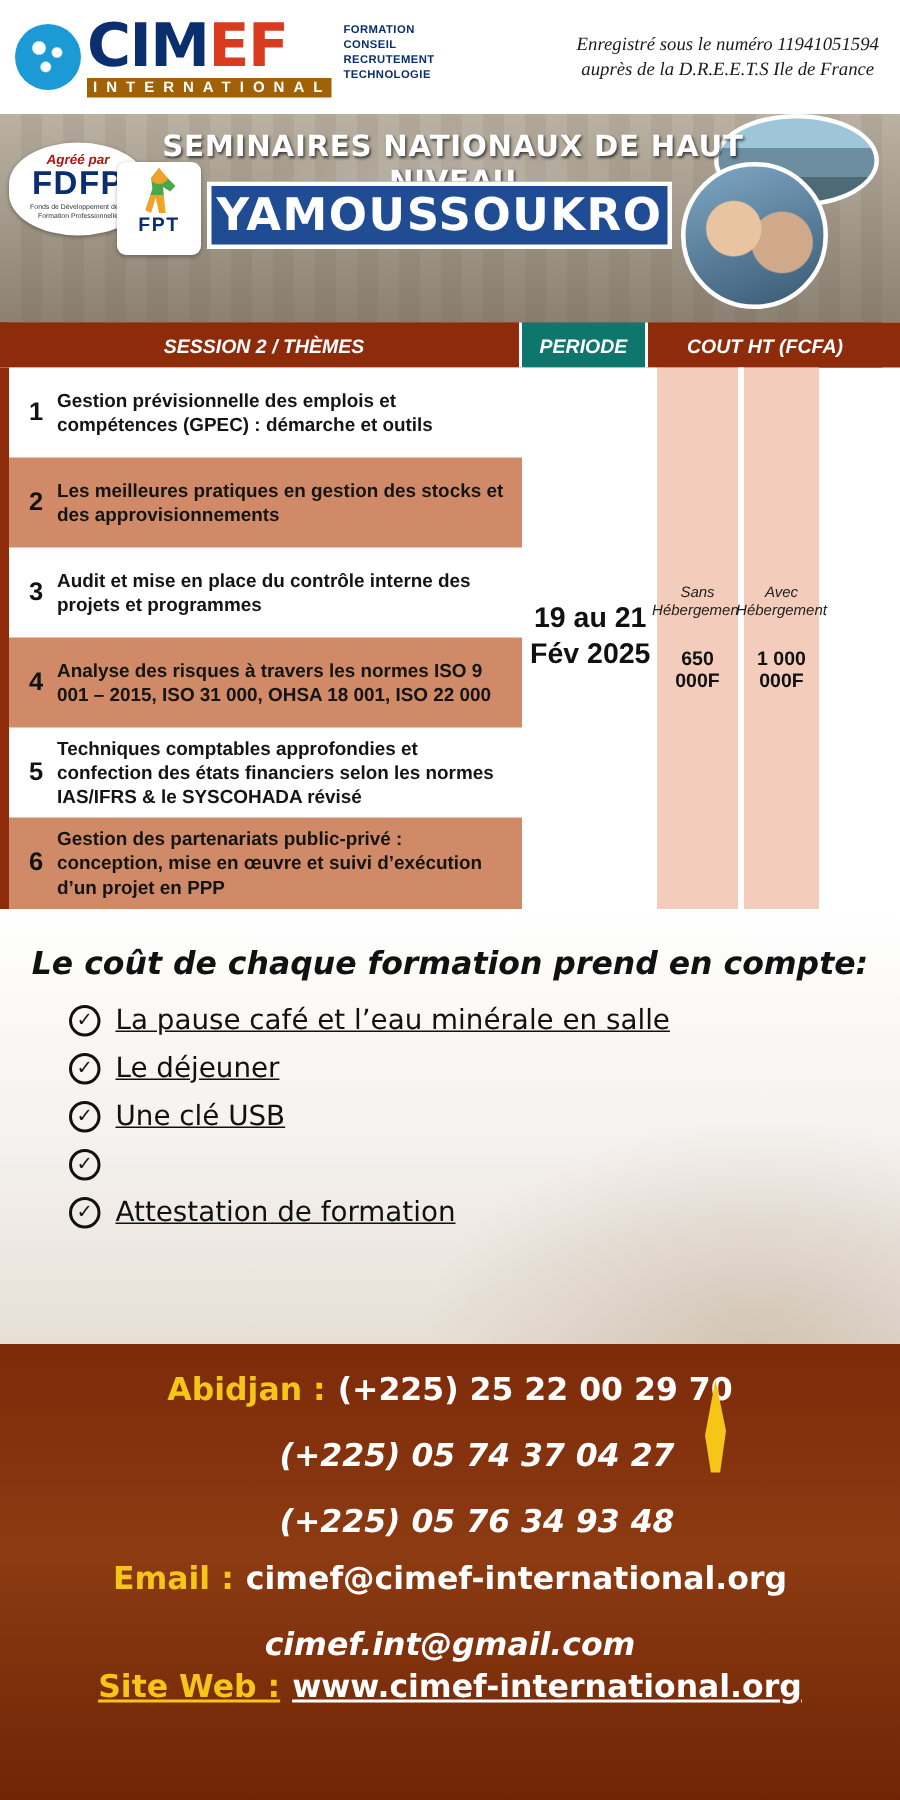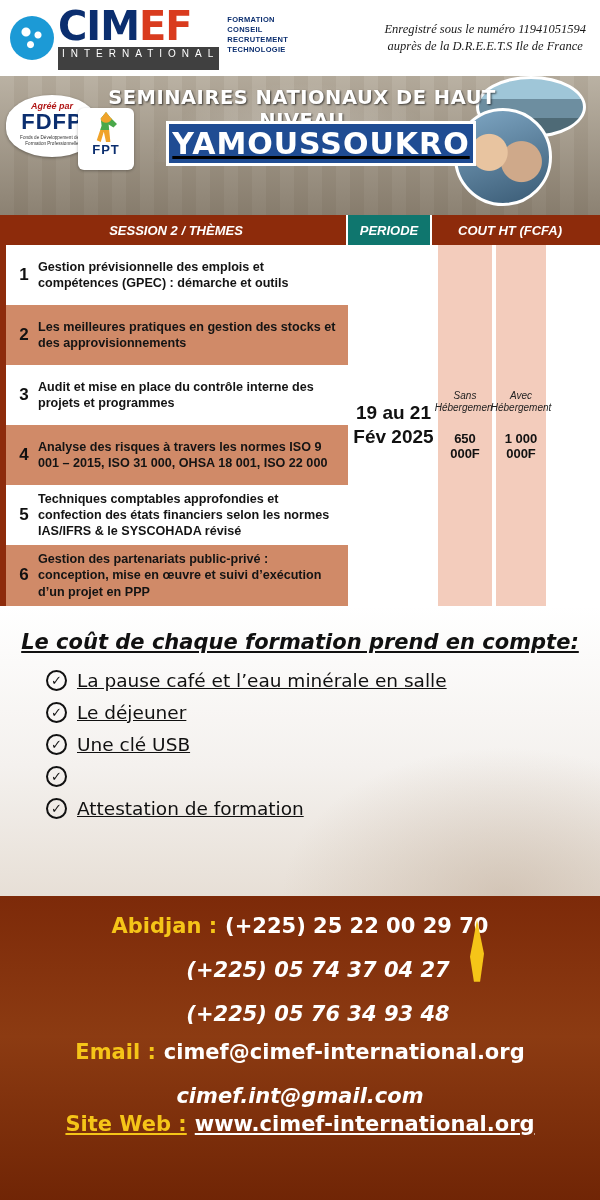--- a/index.html
+++ b/index.html
@@ -58,22 +58,22 @@
       #1c9ad6;
   }
   .logo-text {
     font-family:"DejaVu Sans", sans-serif;
     font-weight:bold; font-size:40px; letter-spacing:-1px;
     color:#0b2e6f; line-height:0.95;
   }
   .logo-text .c-red { color:#d93b1e; }
   .logo-sub {
     font-size:10px; letter-spacing:6px; color:#ffffff;
-    background:#404040; text-align:center; padding:1px 0 11px 4px;
-    margin-top:2px; font-weight:normal;
+    background:#a16207; text-align:center; padding:1px 0 1px 4px;
+    margin-top:2px; font-weight:bold;
   }
   .logo-tag {
     font-size:7.5px; font-weight:bold; color:#0b2e6f; line-height:1.35;
     margin-left:8px; margin-top:-6px; letter-spacing:0.3px;
   }
   .reg-note {
     margin-left:auto; padding-right:14px; text-align:center;
     font-family:"Liberation Serif", serif;
     font-size:12.5px; font-style:italic; color:#1a1a1a; line-height:1.35;
   }
@@ -103,24 +103,24 @@
 
   .banner-title {
     position:absolute; left:62px; top:86px; width:480px;
     text-align:center;
     font-size:19.5px; font-weight:bold; letter-spacing:0.5px;
     color:#ffffff;
     text-shadow:1px 1px 2px rgba(0,0,0,.65);
     font-family:"DejaVu Sans", sans-serif;
   }
   .banner-city {
-    position:absolute; left:166px; top:121px; width:310px; height:45px;
+    position:absolute; left:138px; top:121px; width:310px; height:45px;
     background:#1f4c93;
     border:3px solid #ffffff;
-    display:flex; align-items:center; justify-content:center;text-decoration:underline;
+    display:flex; align-items:center; justify-content:center;
   }
   .banner-city span {
     font-family:"DejaVu Sans", sans-serif;
     font-size:30px; font-weight:bold; color:#ffffff; letter-spacing:1px;
   }
   .ph-circle {
     position:absolute; border-radius:50%; border:3px solid #ffffff; overflow:hidden;
   }
   .ph-build { left:476px; top:76px; width:110px; height:62px;
     background: linear-gradient(180deg,#9fc6d8 0 35%, #6d8ea0 35% 70%, #4e6a76 70% 100%);
@@ -189,21 +189,21 @@
     padding:24px 0 0 0;
     overflow:hidden;
   }
   .includes:after {
     content:""; position:absolute; right:0; bottom:0; width:320px; height:150px;
     background: radial-gradient(ellipse at 70% 100%, rgba(190,170,150,.5), rgba(255,255,255,0) 70%);
   }
   .inc-title {
     font-family:"DejaVu Sans", sans-serif;
     font-size:21px; font-style:italic; font-weight:bold; color:#111;
-    text-align:center; text-decoration:underline;
+    text-align:center; 
     margin-bottom:16px;
   }
   .inc-list { padding-left:46px; position:relative; z-index:2; }
   .inc-item { display:flex; align-items:center; margin-bottom:11px; }
   .check {
     width:21px; height:21px; border-radius:50%;
     border:2px solid #111; color:#111;
     display:flex; align-items:center; justify-content:center;
     font-size:13px; font-weight:bold; margin-right:10px; flex:none;
     font-family:"DejaVu Sans", sans-serif;

